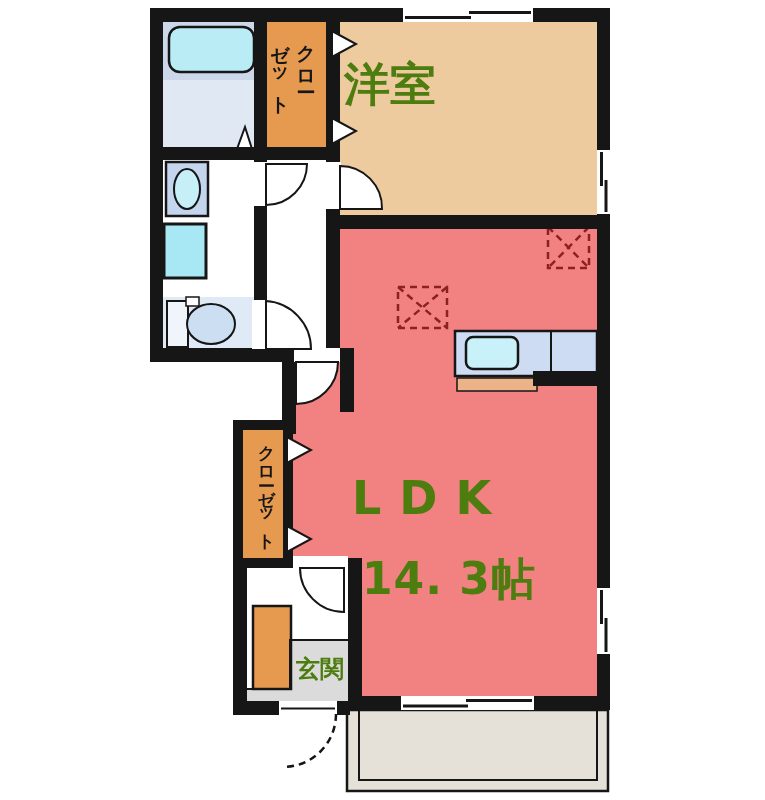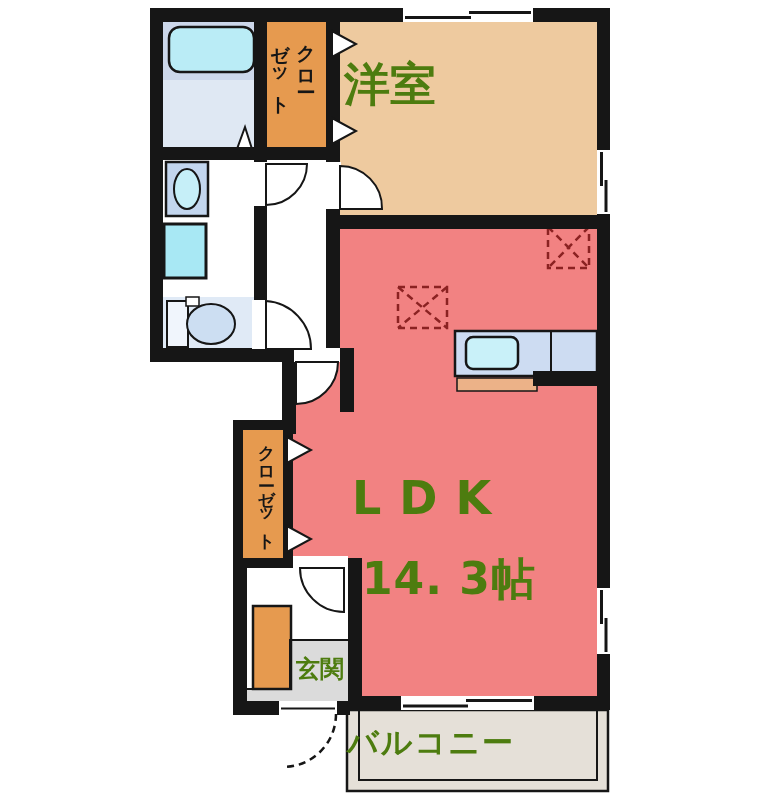--- a/index.html
+++ b/index.html
@@ -167,21 +167,20 @@
     <polygon points="332,31 332,57 356,44"></polygon>
     <polygon points="332,118 332,144 356,131"></polygon>
     <polygon points="287,437 287,463 311,450"></polygon>
     <polygon points="287,526 287,552 311,539"></polygon>
   </g>
 </svg>
 
   <div class="lbl lbl-western-name">洋室</div>
   <div class="lbl lbl-ldk-name">LDK</div>
   <div class="lbl lbl-ldk-size">14. 3帖</div>
-  <div class="lbl lbl-balcony">バルコニー</div>
   <div class="lbl lbl-genkan">玄関</div>
   <div class="vtext lbl-closet-upper">
     <span>クロー</span>
     <span>ゼット</span>
   </div>
   <div class="vtext lbl-closet-lower">クローゼット</div>
 
 </div>
 
 </body></html>

